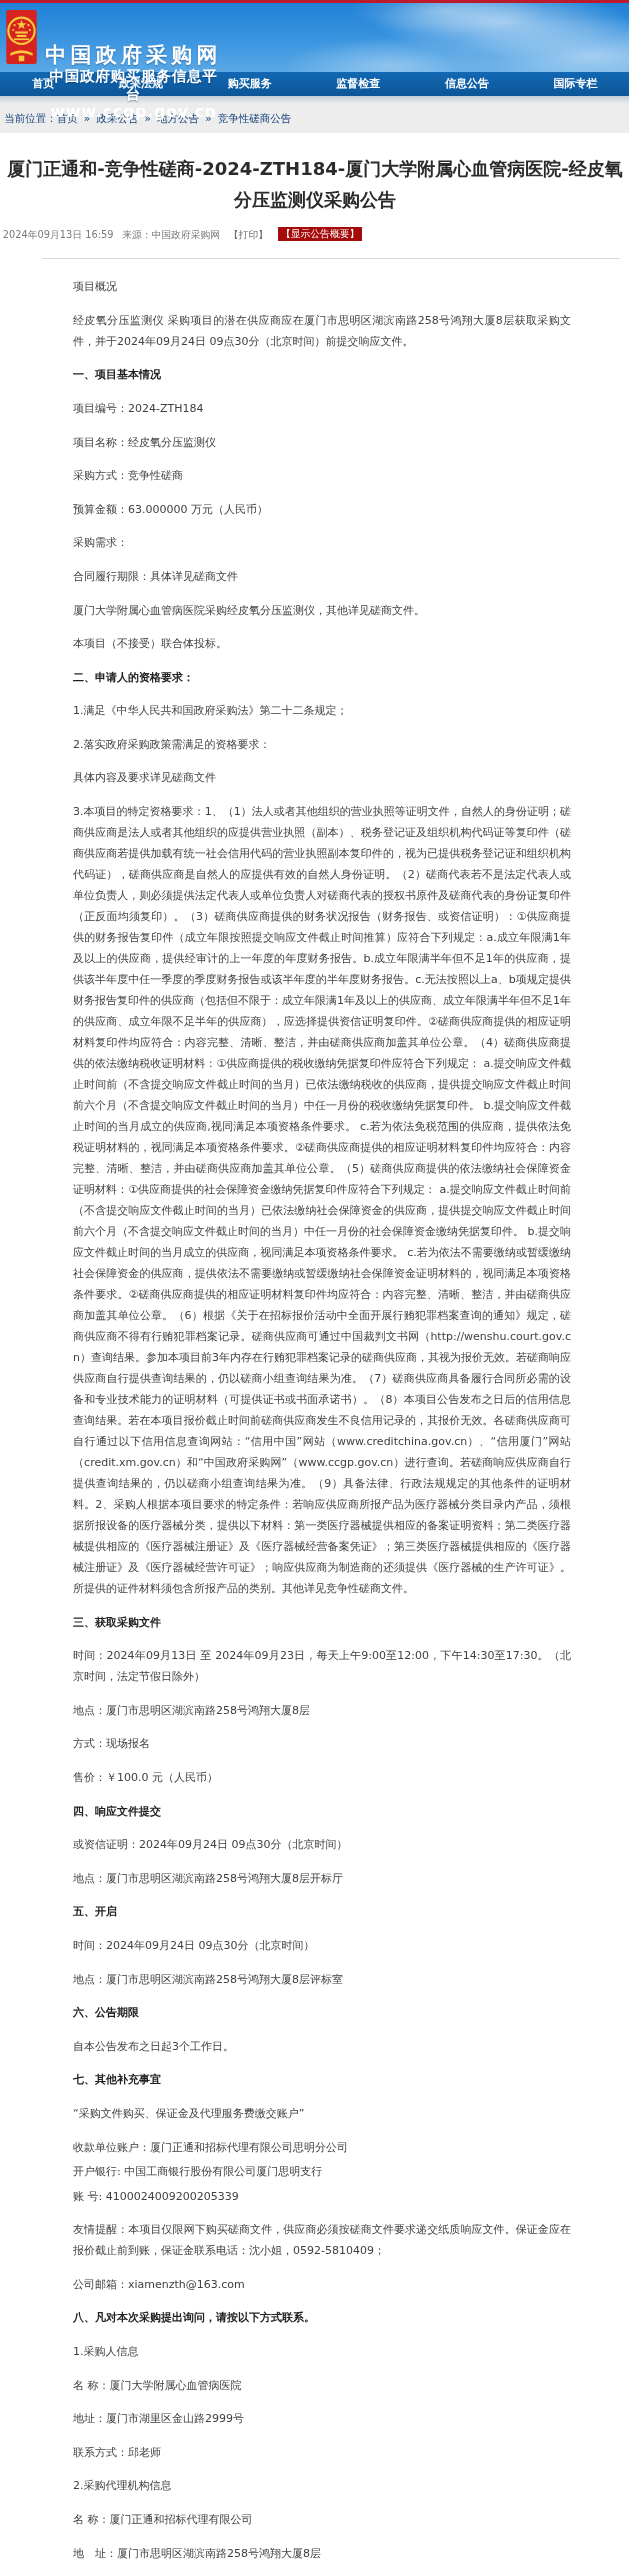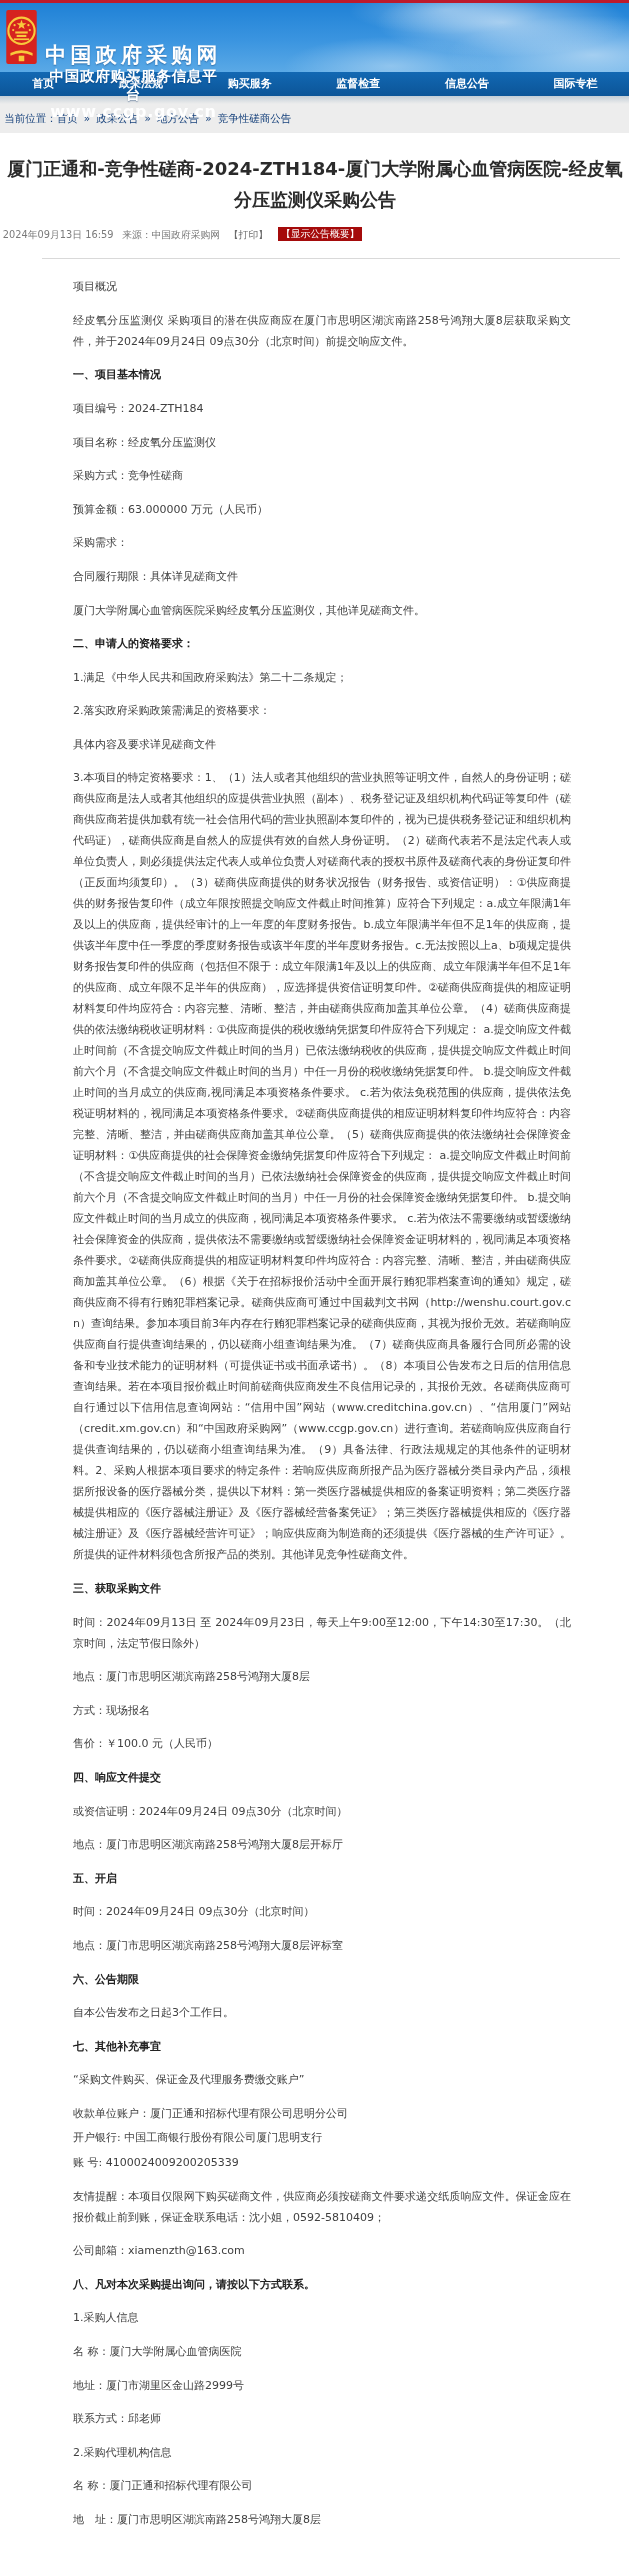--- a/index.html
+++ b/index.html
@@ -123,20 +123,21 @@
         <p class="">项目概况</p>
         <p class="">经皮氧分压监测仪 采购项目的潜在供应商应在厦门市思明区湖滨南路258号鸿翔大厦8层获取采购文件，并于2024年09月24日 09点30分（北京时间）前提交响应文件。</p>
         <p class="h">一、项目基本情况</p>
         <p class="">项目编号：2024-ZTH184</p>
         <p class="">项目名称：经皮氧分压监测仪</p>
         <p class="">采购方式：竞争性磋商</p>
         <p class="">预算金额：63.000000 万元（人民币）</p>
         <p class="">采购需求：</p>
         <p class="">合同履行期限：具体详见磋商文件</p>
         <p class="">厦门大学附属心血管病医院采购经皮氧分压监测仪，其他详见磋商文件。</p>
+        <p class="">本项目（不接受）联合体投标。</p>
         <p class="h">二、申请人的资格要求：</p>
         <p class="">1.满足《中华人民共和国政府采购法》第二十二条规定；</p>
         <p class="">2.落实政府采购政策需满足的资格要求：</p>
         <p class="">具体内容及要求详见磋商文件</p>
         <p class="">3.本项目的特定资格要求：1、（1）法人或者其他组织的营业执照等证明文件，自然人的身份证明；磋商供应商是法人或者其他组织的应提供营业执照（副本）、税务登记证及组织机构代码证等复印件（磋商供应商若提供加载有统一社会信用代码的营业执照副本复印件的，视为已提供税务登记证和组织机构代码证），磋商供应商是自然人的应提供有效的自然人身份证明。（2）磋商代表若不是法定代表人或单位负责人，则必须提供法定代表人或单位负责人对磋商代表的授权书原件及磋商代表的身份证复印件（正反面均须复印）。（3）磋商供应商提供的财务状况报告（财务报告、或资信证明）：①供应商提供的财务报告复印件（成立年限按照提交响应文件截止时间推算）应符合下列规定：a.成立年限满1年及以上的供应商，提供经审计的上一年度的年度财务报告。b.成立年限满半年但不足1年的供应商，提供该半年度中任一季度的季度财务报告或该半年度的半年度财务报告。c.无法按照以上a、b项规定提供财务报告复印件的供应商（包括但不限于：成立年限满1年及以上的供应商、成立年限满半年但不足1年的供应商、成立年限不足半年的供应商），应选择提供资信证明复印件。②磋商供应商提供的相应证明材料复印件均应符合：内容完整、清晰、整洁，并由磋商供应商加盖其单位公章。（4）磋商供应商提供的依法缴纳税收证明材料：①供应商提供的税收缴纳凭据复印件应符合下列规定： a.提交响应文件截止时间前（不含提交响应文件截止时间的当月）已依法缴纳税收的供应商，提供提交响应文件截止时间前六个月（不含提交响应文件截止时间的当月）中任一月份的税收缴纳凭据复印件。 b.提交响应文件截止时间的当月成立的供应商,视同满足本项资格条件要求。 c.若为依法免税范围的供应商，提供依法免税证明材料的，视同满足本项资格条件要求。②磋商供应商提供的相应证明材料复印件均应符合：内容完整、清晰、整洁，并由磋商供应商加盖其单位公章。（5）磋商供应商提供的依法缴纳社会保障资金证明材料：①供应商提供的社会保障资金缴纳凭据复印件应符合下列规定： a.提交响应文件截止时间前（不含提交响应文件截止时间的当月）已依法缴纳社会保障资金的供应商，提供提交响应文件截止时间前六个月（不含提交响应文件截止时间的当月）中任一月份的社会保障资金缴纳凭据复印件。 b.提交响应文件截止时间的当月成立的供应商，视同满足本项资格条件要求。 c.若为依法不需要缴纳或暂缓缴纳社会保障资金的供应商，提供依法不需要缴纳或暂缓缴纳社会保障资金证明材料的，视同满足本项资格条件要求。②磋商供应商提供的相应证明材料复印件均应符合：内容完整、清晰、整洁，并由磋商供应商加盖其单位公章。（6）根据《关于在招标报价活动中全面开展行贿犯罪档案查询的通知》规定，磋商供应商不得有行贿犯罪档案记录。磋商供应商可通过中国裁判文书网（http://wenshu.court.gov.cn）查询结果。参加本项目前3年内存在行贿犯罪档案记录的磋商供应商，其视为报价无效。若磋商响应供应商自行提供查询结果的，仍以磋商小组查询结果为准。（7）磋商供应商具备履行合同所必需的设备和专业技术能力的证明材料（可提供证书或书面承诺书）。（8）本项目公告发布之日后的信用信息查询结果。若在本项目报价截止时间前磋商供应商发生不良信用记录的，其报价无效。各磋商供应商可自行通过以下信用信息查询网站：“信用中国”网站（www.creditchina.gov.cn）、“信用厦门”网站（credit.xm.gov.cn）和“中国政府采购网”（www.ccgp.gov.cn）进行查询。若磋商响应供应商自行提供查询结果的，仍以磋商小组查询结果为准。（9）具备法律、行政法规规定的其他条件的证明材料。2、采购人根据本项目要求的特定条件：若响应供应商所报产品为医疗器械分类目录内产品，须根据所报设备的医疗器械分类，提供以下材料：第一类医疗器械提供相应的备案证明资料；第二类医疗器械提供相应的《医疗器械注册证》及《医疗器械经营备案凭证》；第三类医疗器械提供相应的《医疗器械注册证》及《医疗器械经营许可证》；响应供应商为制造商的还须提供《医疗器械的生产许可证》。所提供的证件材料须包含所报产品的类别。其他详见竞争性磋商文件。</p>
         <p class="h">三、获取采购文件</p>
         <p class="">时间：2024年09月13日 至 2024年09月23日，每天上午9:00至12:00，下午14:30至17:30。（北京时间，法定节假日除外）</p>
         <p class="">地点：厦门市思明区湖滨南路258号鸿翔大厦8层</p>
         <p class="">方式：现场报名</p>
         <p class="">售价：￥100.0 元（人民币）</p>

